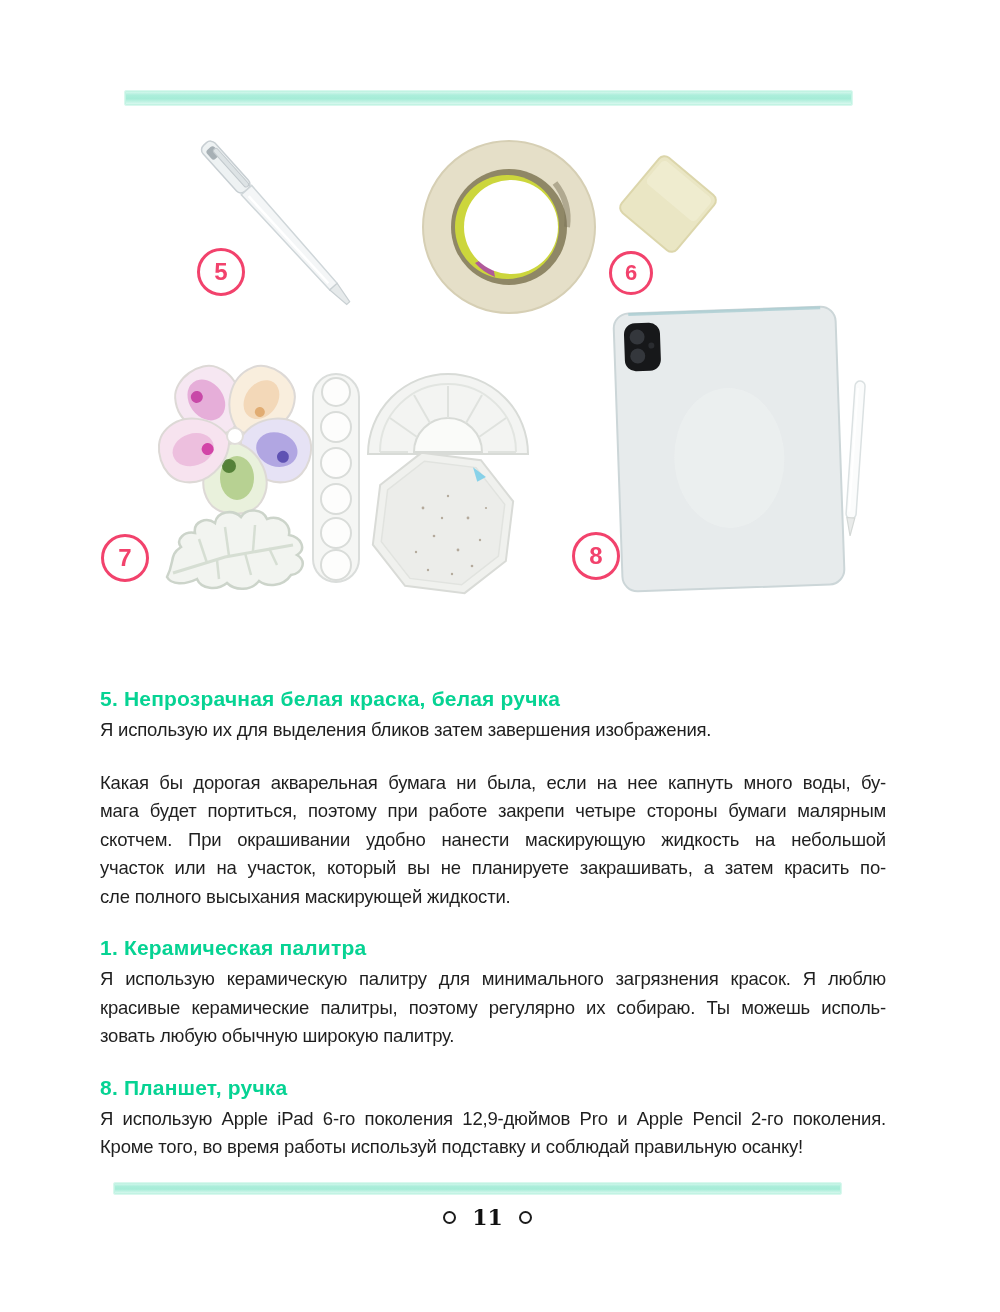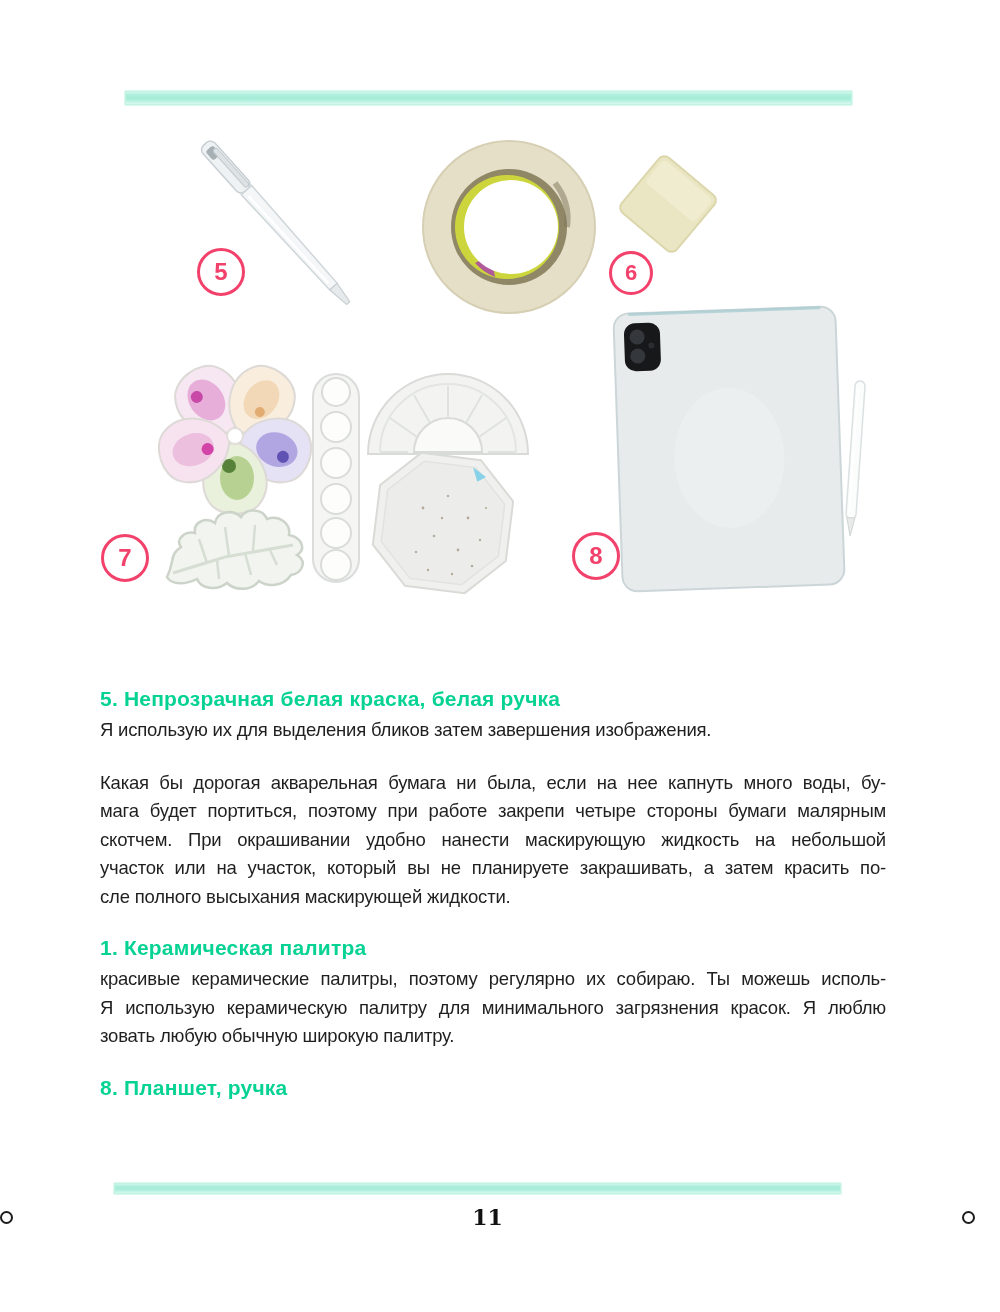--- a/index.html
+++ b/index.html
@@ -24,21 +24,21 @@
   
   .textblock{position:absolute;left:100px;top:662px;width:786px;color:#1f1f1f;}
   .section{margin-bottom:17px;margin-top:24px;}
   .section h2{margin:0 0 5px 0;font-size:21px;line-height:25px;font-weight:bold;
     color:#06d393;letter-spacing:.2px;}
   .tline{font-size:18.5px;line-height:28.5px;letter-spacing:-0.2px;text-align:left;}
   .tjust{text-align:justify;text-align-last:justify;}
 
   
   .footer{position:absolute;left:0;top:1204px;width:975px;display:flex;
-    align-items:center;justify-content:space-between;gap:16px;}
+    align-items:center;justify-content:center;gap:16px;}
   .ring{width:9px;height:9px;border:2px solid #1c1c1c;border-radius:50%;background:transparent;}
   .pagenum{font-family:"DejaVu Serif","Liberation Serif",serif;font-weight:bold;
     font-size:22px;color:#111;}
 </style>
 </head>
 <body>
 
 <div class="page">
 
   <div class="mint-bar bar-top"></div>
@@ -199,27 +199,31 @@
           <div class="tline tjust">Какая бы дорогая акварельная бумага ни была, если на нее капнуть много воды, бу-</div>
           <div class="tline tjust">мага будет портиться, поэтому при работе закрепи четыре стороны бумаги малярным</div>
           <div class="tline tjust">скотчем. При окрашивании удобно нанести маскирующую жидкость на небольшой</div>
           <div class="tline tjust">участок или на участок, который вы не планируете закрашивать, а затем красить по-</div>
           <div class="tline">сле полного высыхания маскирующей жидкости.</div>
         </div>
     </div>
     <div class="section">
       <h2>1. Керамическая палитра</h2>
       <div>
+          <div class="tline tjust">Я использую керамическую палитру для минимального загрязнения красок. Я люблю</div>
           <div class="tline tjust">красивые керамические палитры, поэтому регулярно их собираю. Ты можешь исполь-</div>
-          <div class="tline tjust">Я использую керамическую палитру для минимального загрязнения красок. Я люблю</div>
           <div class="tline">зовать любую обычную широкую палитру.</div>
         </div>
     </div>
     <div class="section">
       <h2>8. Планшет, ручка</h2>
+      <div>
+          <div class="tline tjust">Я использую Apple iPad 6-го поколения 12,9-дюймов Pro и Apple Pencil 2-го поколения.</div>
+          <div class="tline">Кроме того, во время работы используй подставку и соблюдай правильную осанку!</div>
+        </div>
     </div>
   </div>
 
   <div class="mint-bar bar-bottom"></div>
 
   <div class="footer">
     <span class="ring"></span>
     <span class="pagenum">11</span>
     <span class="ring"></span>
   </div>

